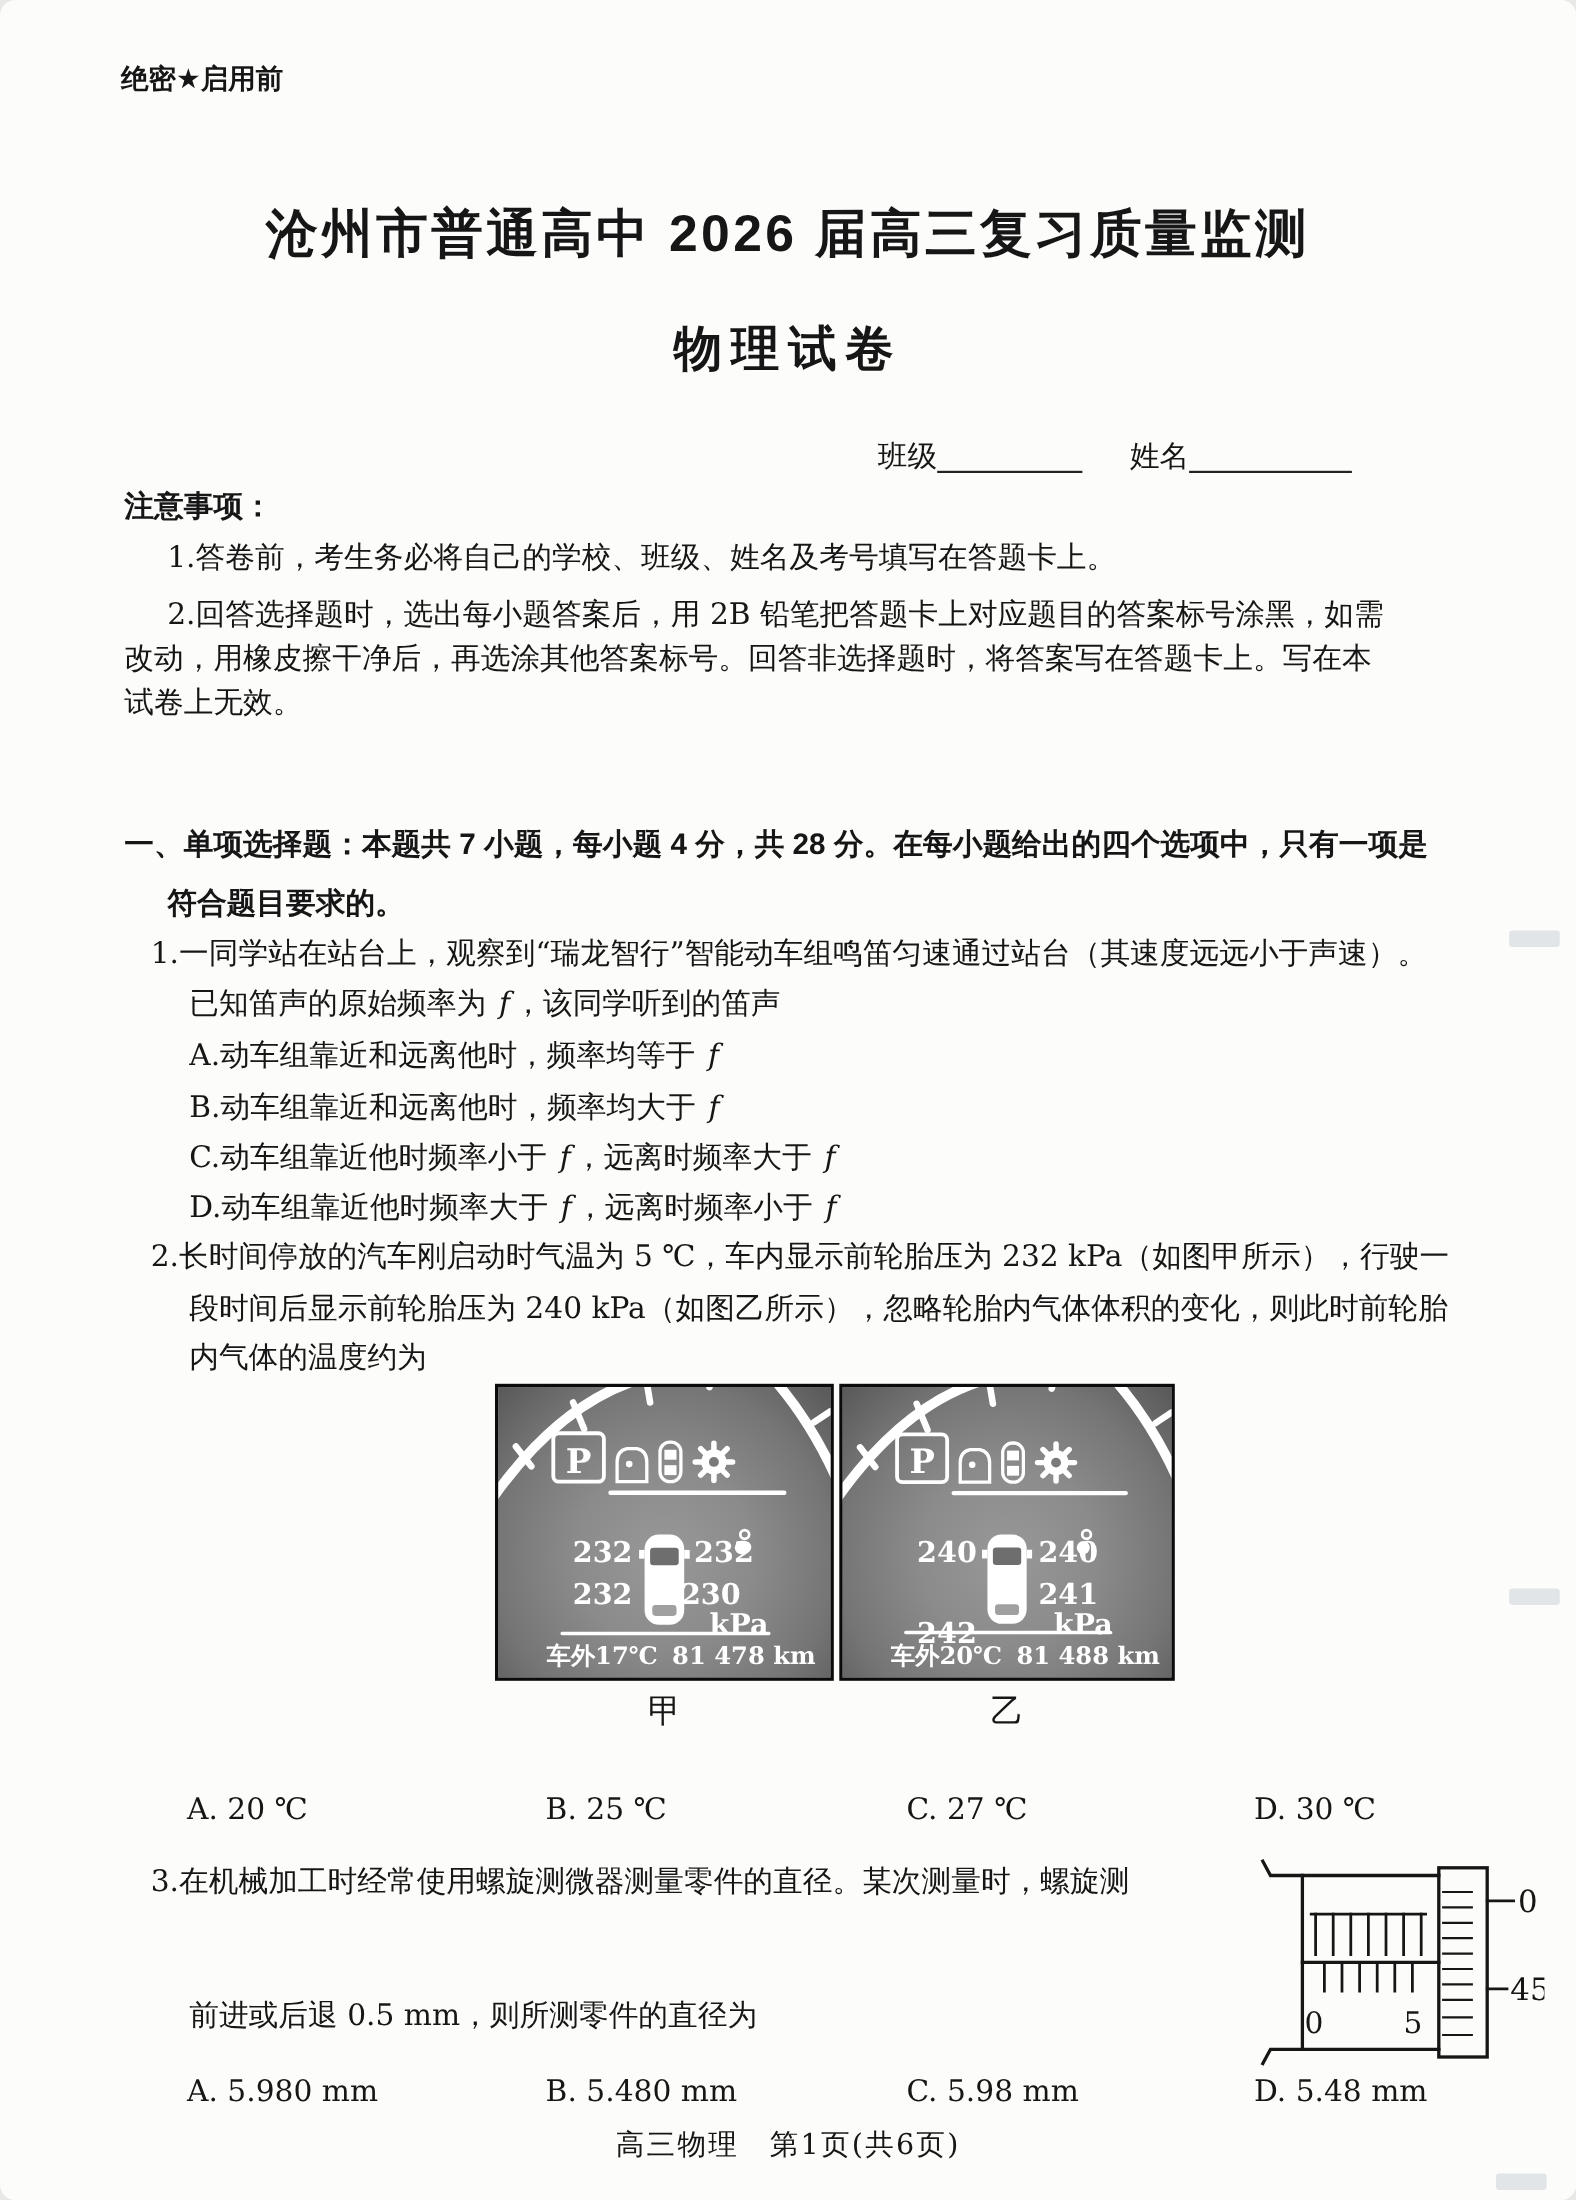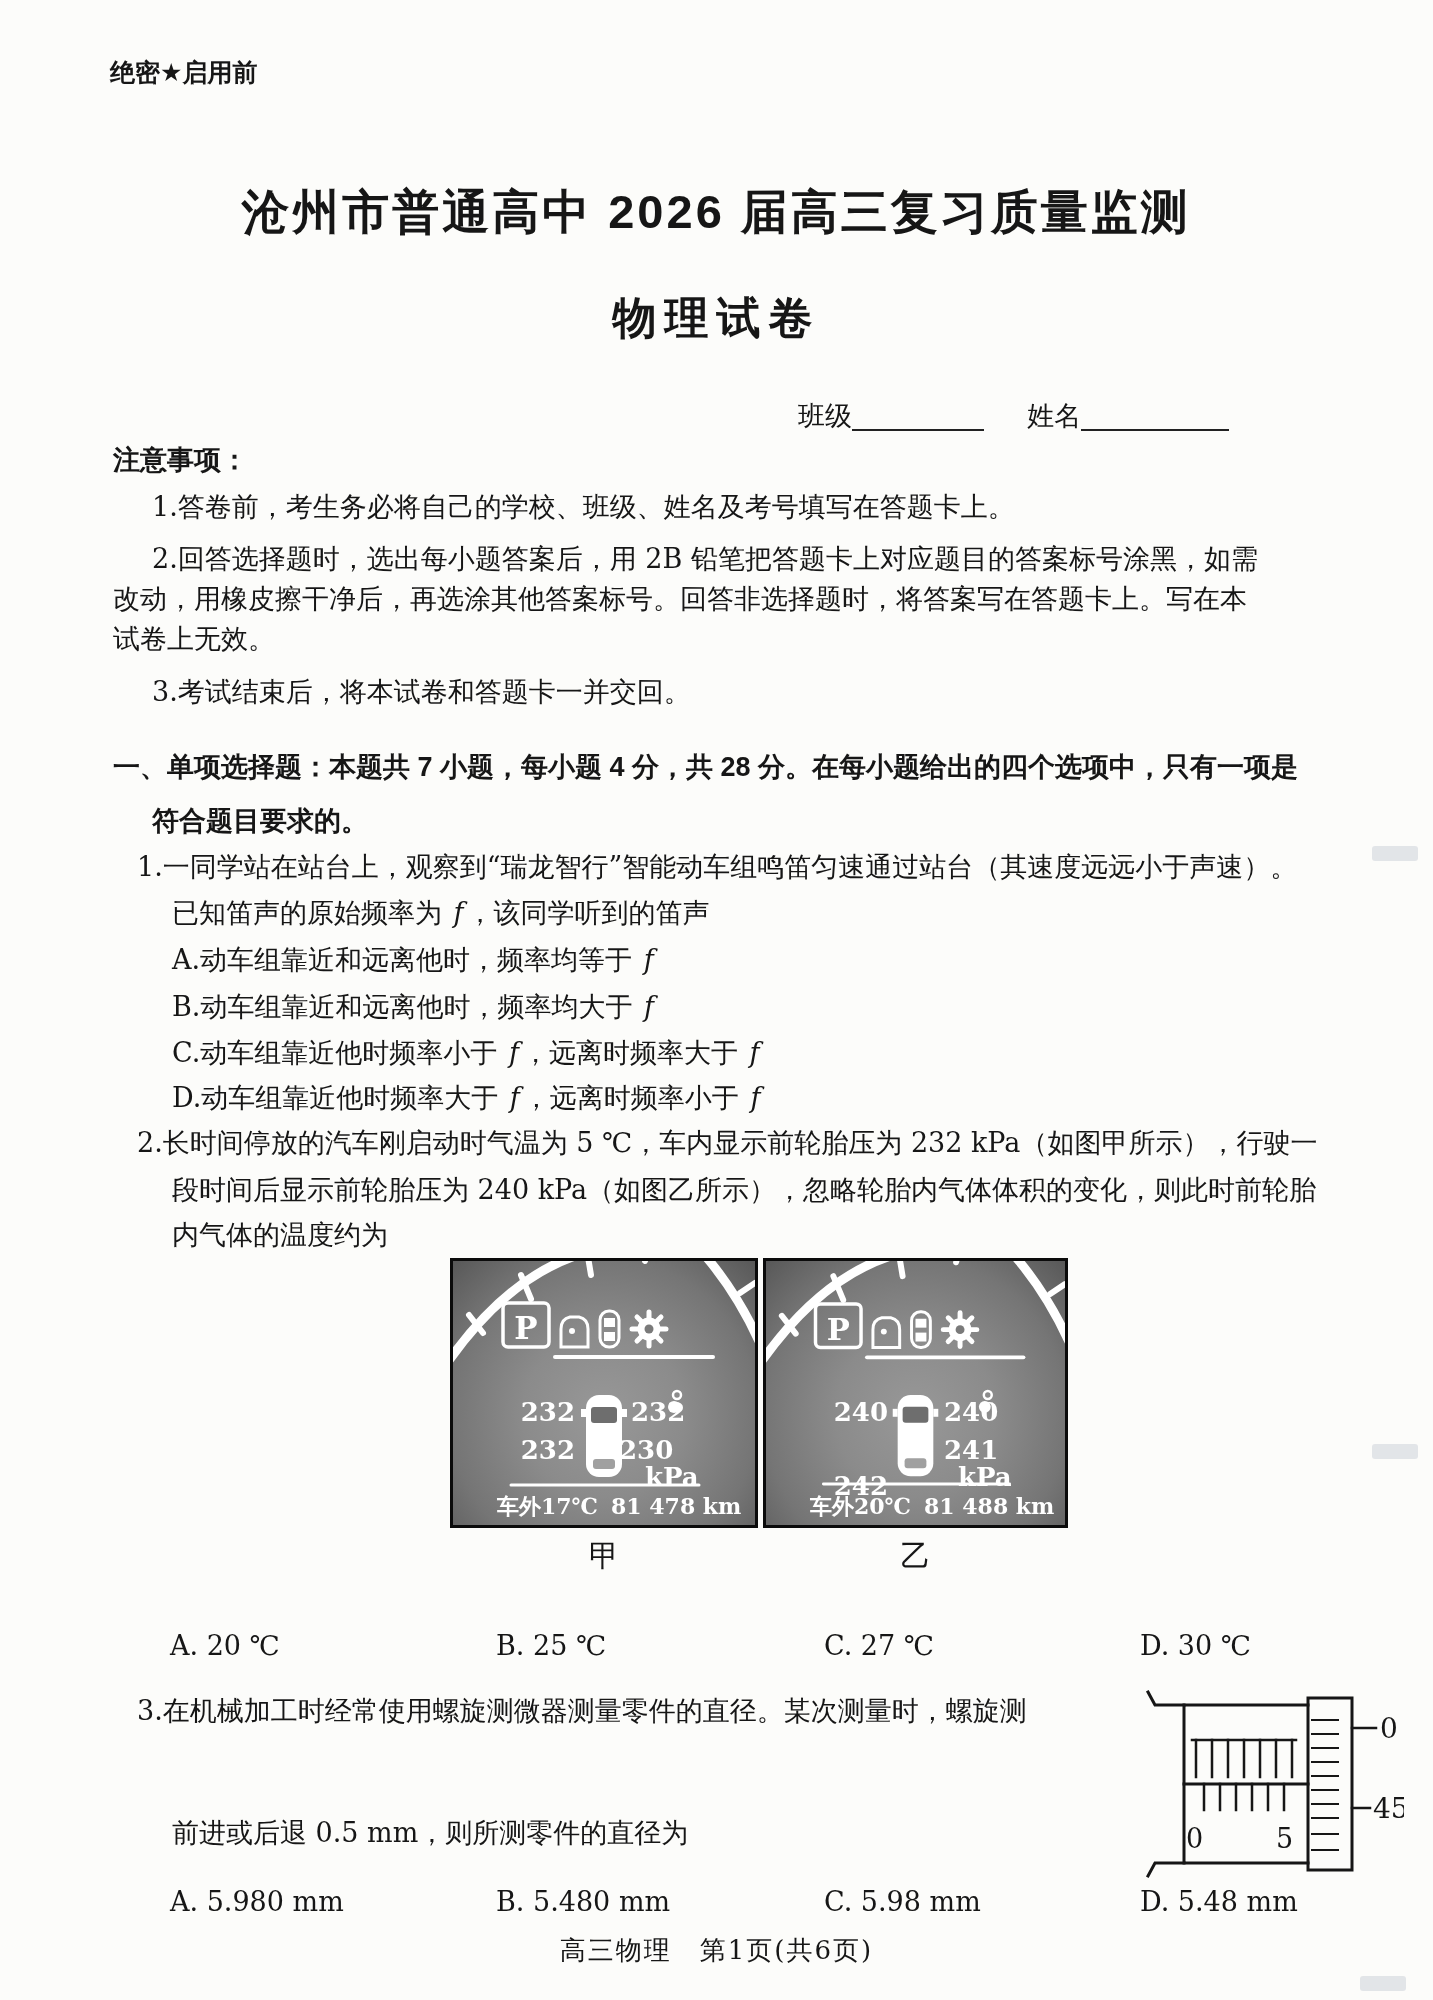--- a/index.html
+++ b/index.html
@@ -1,16 +1,16 @@
 <!DOCTYPE html>
 <html><head>
 <meta charset="utf-8">
 <style>
   html,body{margin:0;padding:0;background:#e8e8e6;}
-  #page{position:relative;width:1433px;height:2000px;margin:0 auto;background:#fcfcfa;overflow:hidden;color:#161616;}
+  #page{position:relative;width:1433px;height:2000px;margin:0 auto;background:#fcfcfa;overflow:hidden;color:#161616;border-radius:14px;}
   .line{position:absolute;white-space:nowrap;font:27px/1.3 "DejaVu Serif","Liberation Serif",serif;color:#161616;}
   .hs{font-family:"Liberation Sans","DejaVu Sans",sans-serif;font-weight:700;}
   .title{position:absolute;left:0;width:100%;top:184px;text-align:center;font:700 47px/1.2 "Liberation Sans","DejaVu Sans",sans-serif;letter-spacing:3px;}
   .subtitle{position:absolute;left:0;width:100%;top:292px;text-align:center;font:700 44px/1.2 "Liberation Sans","DejaVu Sans",sans-serif;letter-spacing:8px;}
   .blank{display:inline-block;border-bottom:2px solid #222;height:26px;vertical-align:-6px;}
   .vf{font-style:italic;font-family:"DejaVu Serif","Liberation Serif",serif;padding:0 3px;}
 
   .panel{position:absolute;top:1258px;height:270px;box-sizing:border-box;border:3px solid #0b0b0b;
          background:radial-gradient(ellipse at 50% 58%, #989898 0%, #8b8b8b 38%, #757575 72%, #585858 100%);}
   .panel svg.art{position:absolute;left:0;top:0;width:100%;height:100%;}
@@ -37,21 +37,20 @@
     <span>班级</span><span class="blank" style="width:132px;"></span>
     <span style="display:inline-block;width:26px;"></span>
     <span>姓名</span><span class="blank" style="width:148px;"></span>
   </div>
 
   <div class="line hs" style="left:113px;top:443px;">注意事项：</div>
   <div class="line" style="left:152px;top:489px;">1.答卷前，考生务必将自己的学校、班级、姓名及考号填写在答题卡上。</div>
   <div class="line" style="left:152px;top:541px;">2.回答选择题时，选出每小题答案后，用 2B 铅笔把答题卡上对应题目的答案标号涂黑，如需</div>
   <div class="line" style="left:113px;top:581px;">改动，用橡皮擦干净后，再选涂其他答案标号。回答非选择题时，将答案写在答题卡上。写在本</div>
   <div class="line" style="left:113px;top:621px;">试卷上无效。</div>
-  <div class="line" style="left:152px;top:674px;">3.考试结束后，将本试卷和答题卡一并交回。</div>
 
   <div class="line hs" style="left:113px;top:750px;">一、单项选择题：本题共 7 小题，每小题 4 分，共 28 分。在每小题给出的四个选项中，只有一项是</div>
   <div class="line hs" style="left:152px;top:804px;">符合题目要求的。</div>
 
   <div class="line" style="left:137px;top:849px;">1.一同学站在站台上，观察到“瑞龙智行”智能动车组鸣笛匀速通过站台（其速度远远小于声速）。</div>
   <div class="line" style="left:172px;top:895px;"><span>已知笛声的原始频率为 </span><span class="vf">f</span><span>，该同学听到的笛声</span></div>
   <div class="line" style="left:172px;top:942px;"><span>A.动车组靠近和远离他时，频率均等于 </span><span class="vf">f</span></div>
   <div class="line" style="left:172px;top:989px;"><span>B.动车组靠近和远离他时，频率均大于 </span><span class="vf">f</span></div>
   <div class="line" style="left:172px;top:1035px;"><span>C.动车组靠近他时频率小于 </span><span class="vf">f</span><span>，远离时频率大于 </span><span class="vf">f</span></div>
   <div class="line" style="left:172px;top:1080px;"><span>D.动车组靠近他时频率大于 </span><span class="vf">f</span><span>，远离时频率小于 </span><span class="vf">f</span></div>

